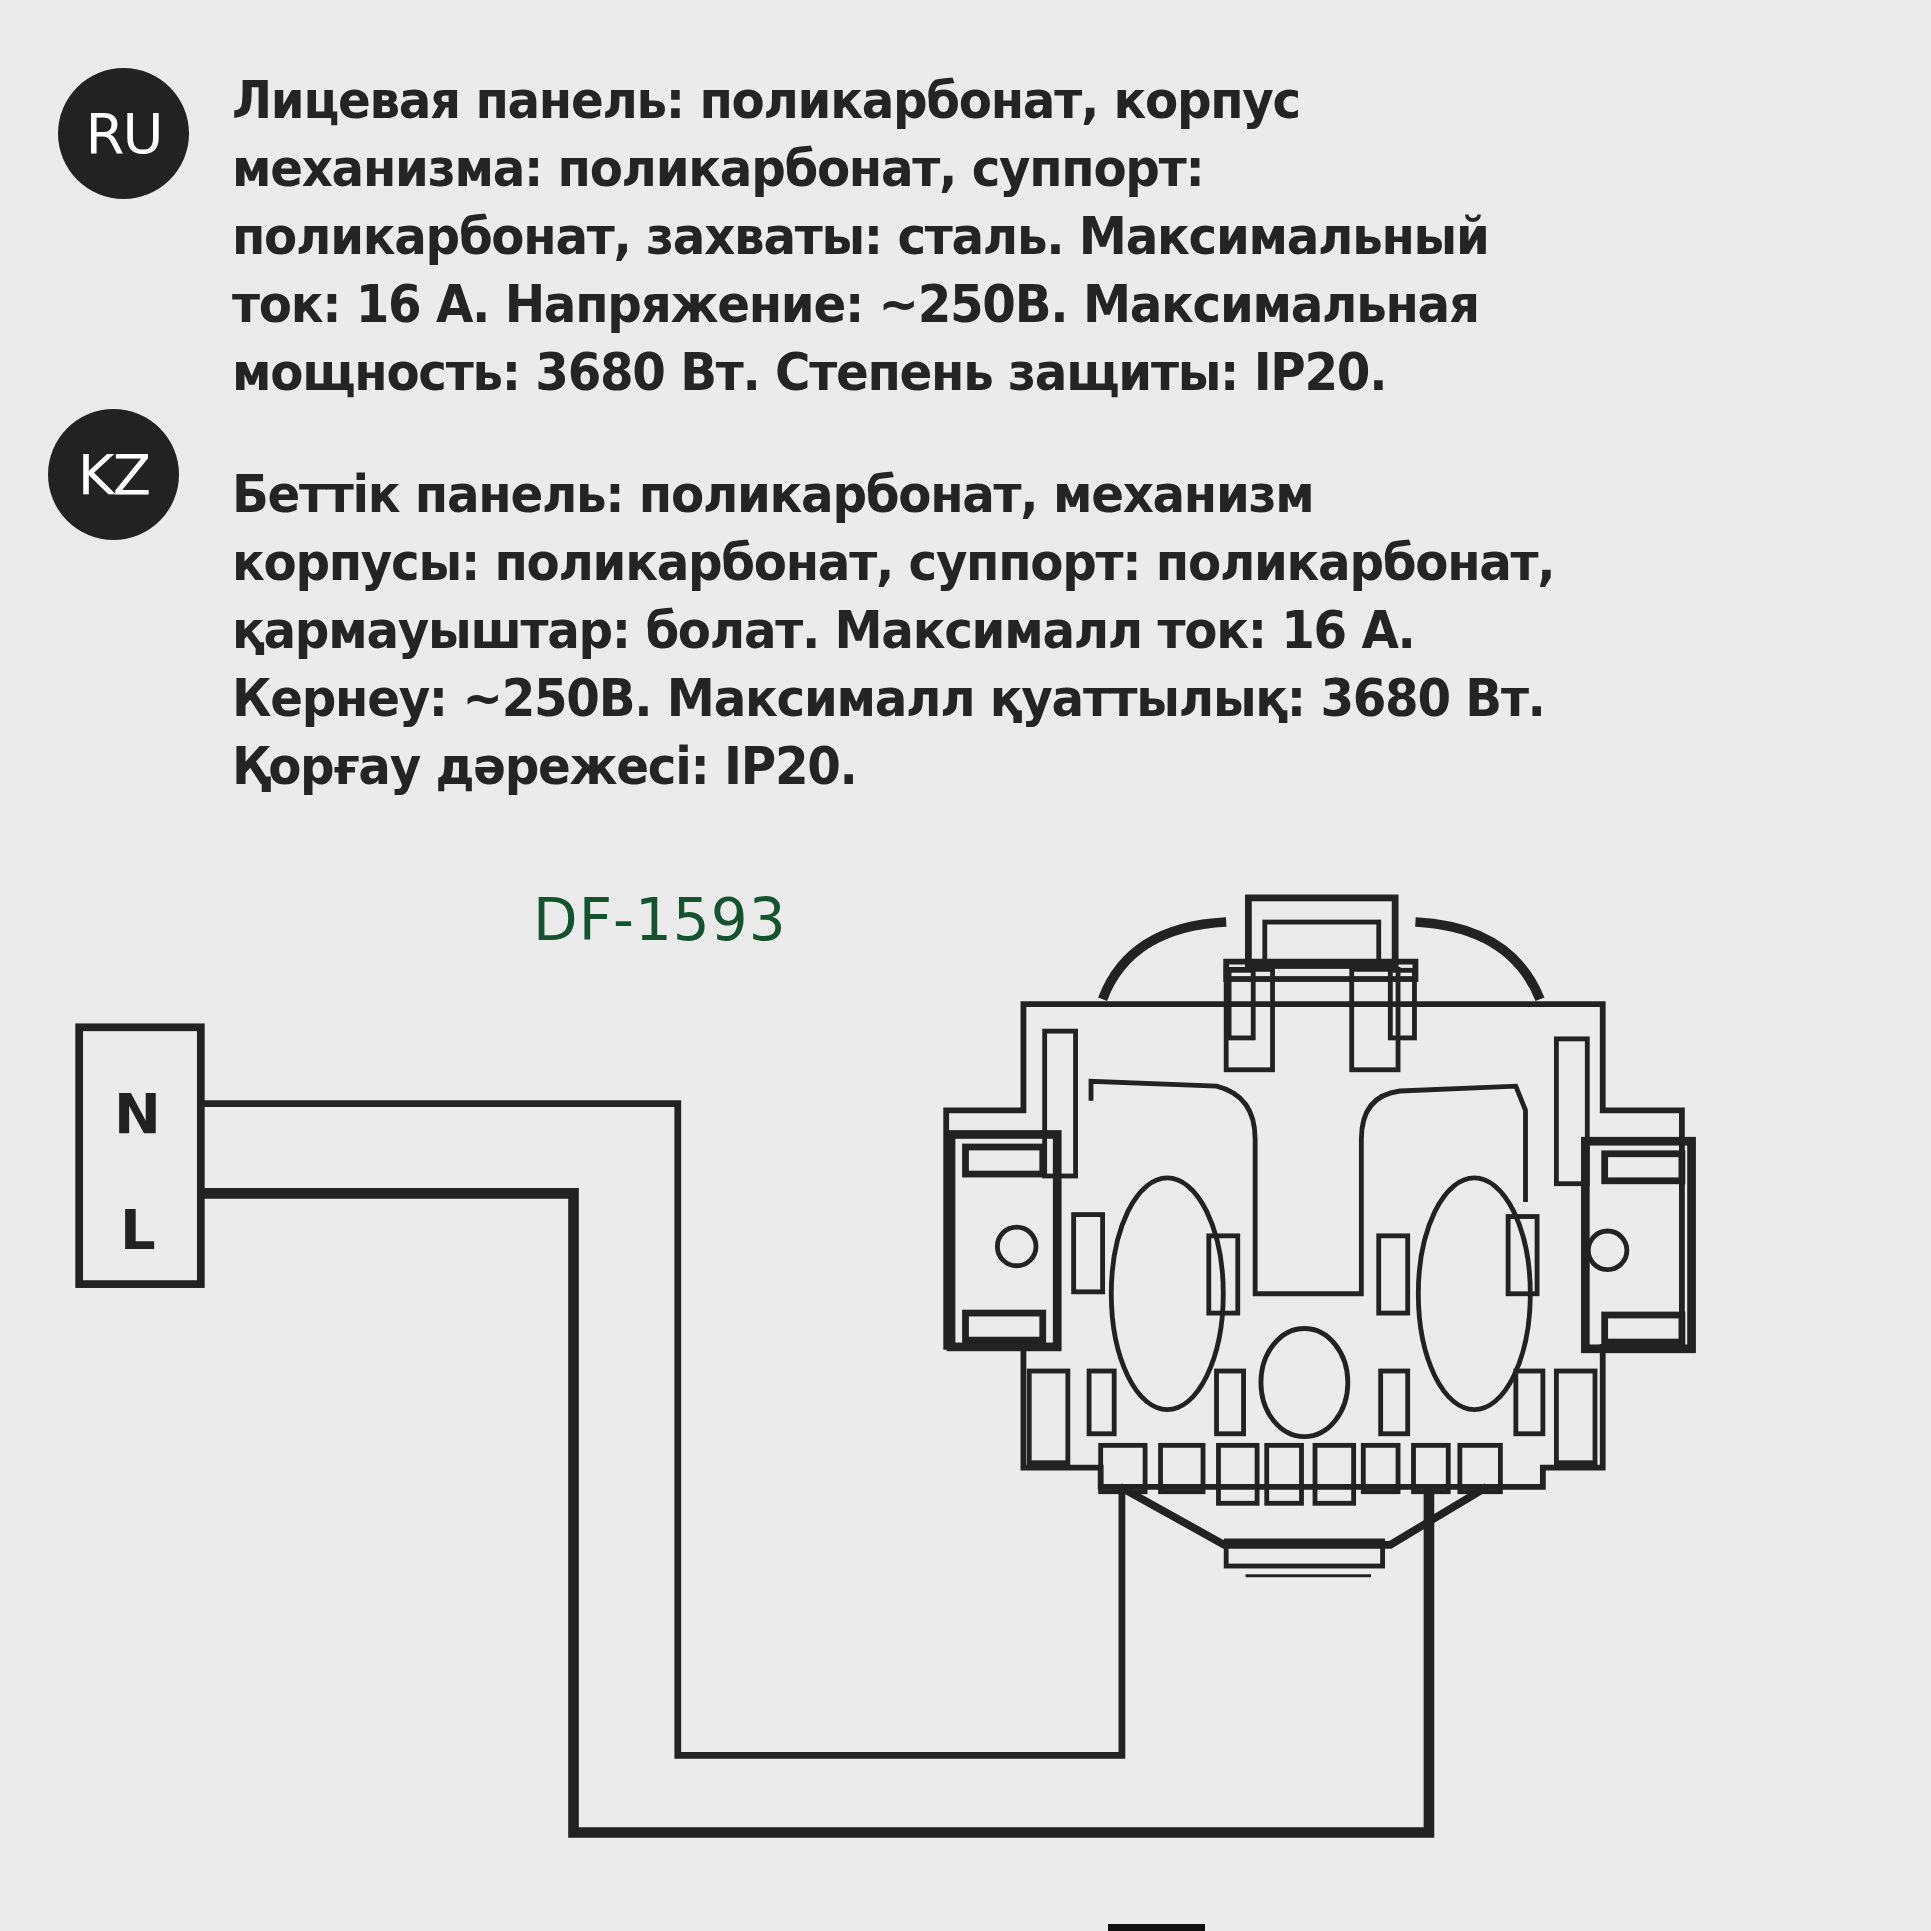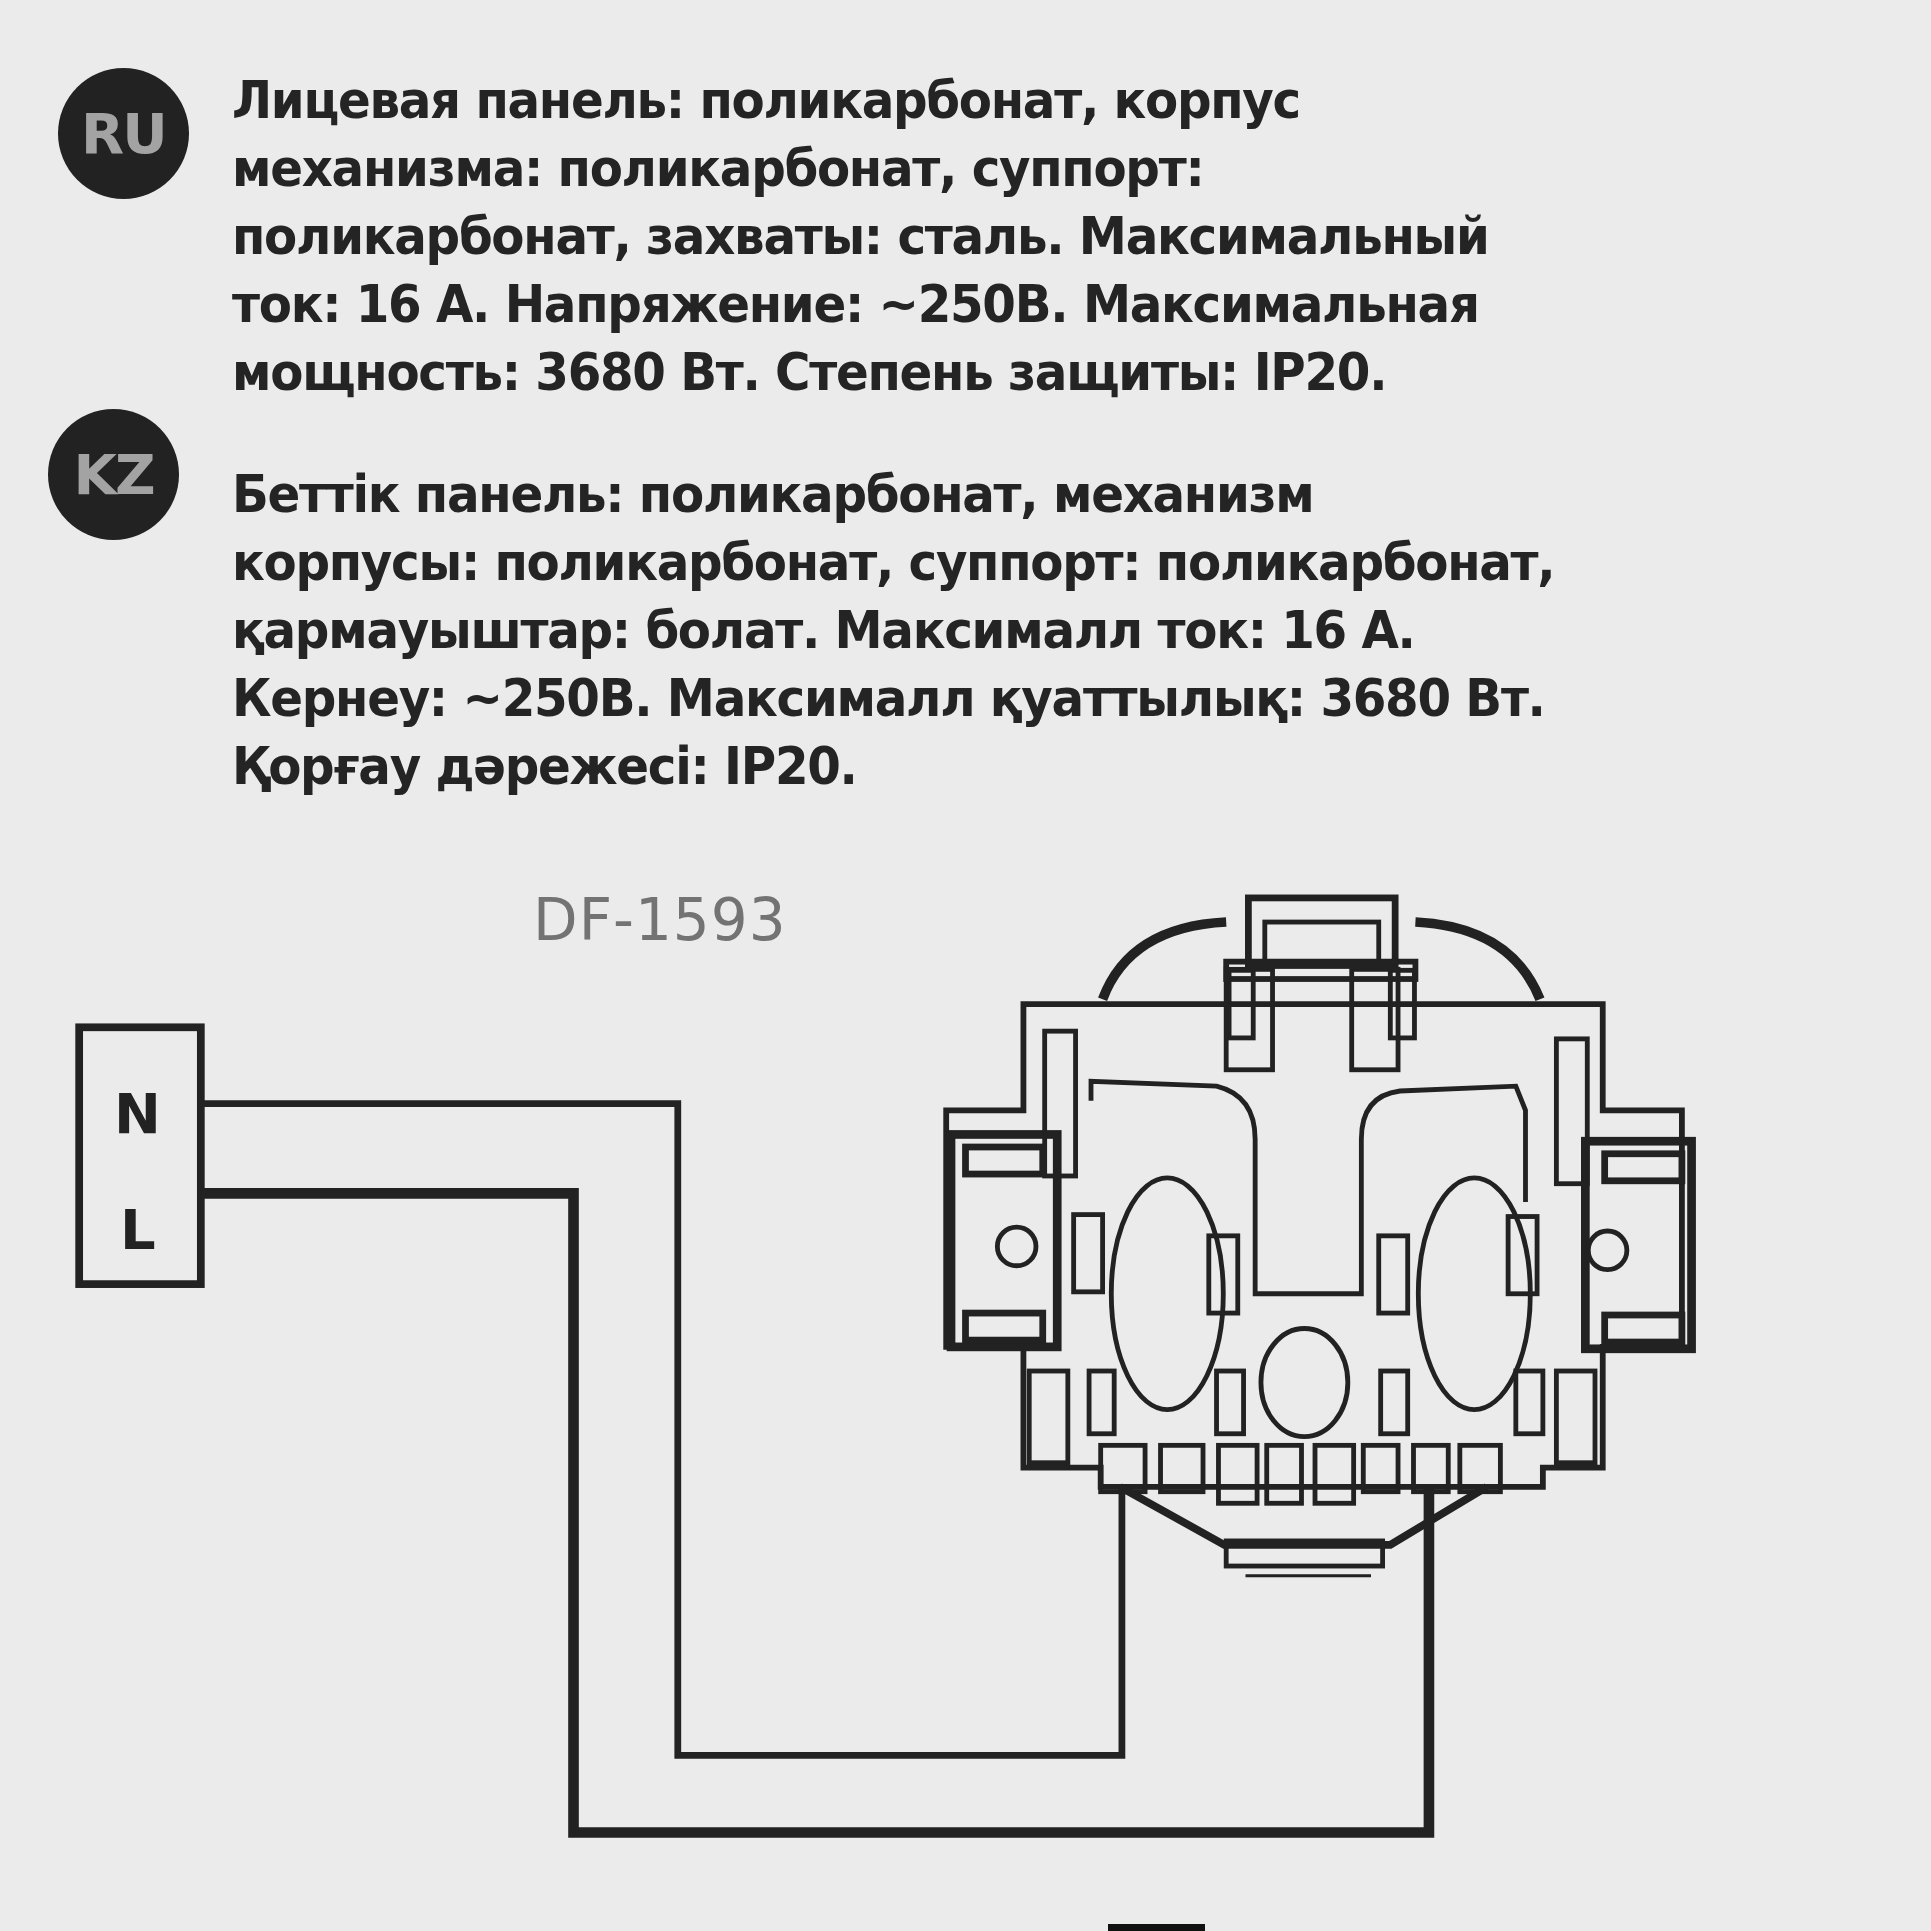--- a/index.html
+++ b/index.html
@@ -9,24 +9,24 @@
       position: relative;
       overflow: hidden;
       font-family: "DejaVu Sans", sans-serif;
       color: #222;
     }
     .lang-badge {
       position: absolute;
       width: 131px; height: 131px;
       border-radius: 50%;
       background: #222;
-      color: #a3a3a3;
+      color: #ffffff;
       display: flex; align-items: center; justify-content: center;
       font-family: "DejaVu Sans", sans-serif;
-      font-weight: bold;
+      font-weight: normal;
       font-size: 56px;
       letter-spacing: -1.9px;
     }
     .badge-ru { left: 58px; top: 68px; }
     .badge-kz { left: 48px; top: 409px; }
     .text-block {
       position: absolute;
       left: 232px;
       font-family: "DejaVu Sans", sans-serif;
       font-weight: bold;
@@ -38,21 +38,21 @@
       transform-origin: left top;
     }
     .text-block .line { white-space: nowrap; display: block; }
     .block-ru { top: 66px; }
     .block-kz { top: 460px; }
     .model-label {
       position: absolute;
       left: 533px; top: 886px;
       font-family: "DejaVu Sans", sans-serif;
       font-size: 58px;
-      color: #737373;
+      color: #14532d;
       letter-spacing: 1px;
     }
     .diagram { position: absolute; left: 0; top: 0; width: 1931px; height: 1931px; }
     .terminal-label {
       position: absolute;
       font-family: "DejaVu Sans", sans-serif;
       font-weight: bold;
       font-size: 56px;
       color: #222;
     }

